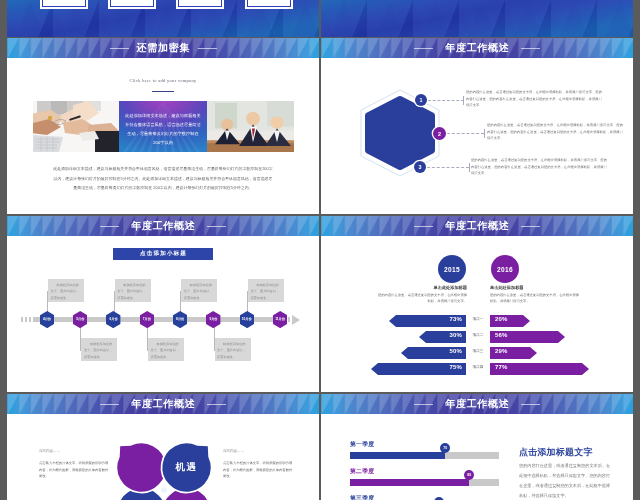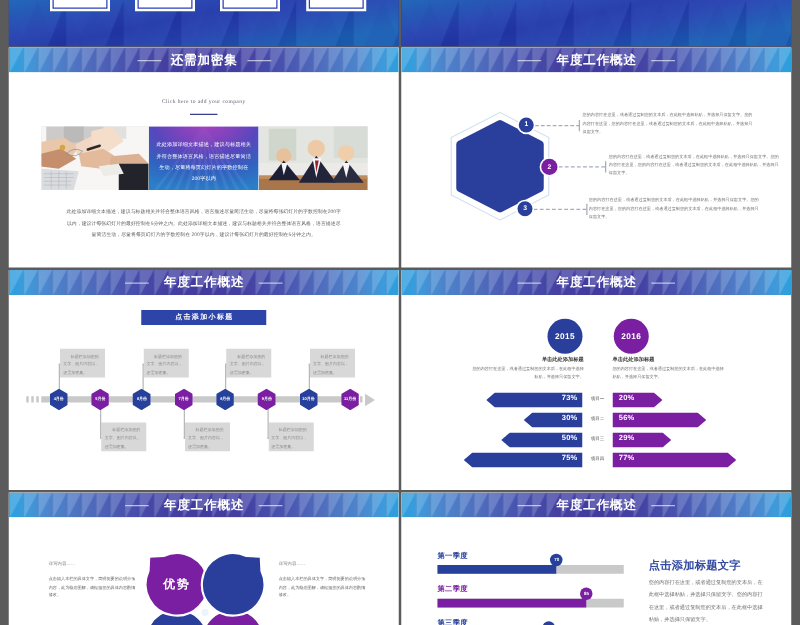--- a/index.html
+++ b/index.html
@@ -432,21 +432,21 @@
     <div class="petal" style="left:103px;top:42px;width:108px;height:108px">
       <svg width="108" height="108" viewBox="0 0 108 108">
         <g stroke="#ffffff" stroke-width="1.7" stroke-linejoin="round">
           <path fill="#2a3f9b" d="M 20.93 99.16 L 9.40 98.60 L 8.84 87.07 A 25 25 0 1 1 20.93 99.16 Z"></path>
           <path fill="#7b1fa2" d="M 99.16 87.07 L 98.60 98.60 L 87.07 99.16 A 25 25 0 1 1 99.16 87.07 Z"></path>
           <path fill="#7b1fa2" d="M 8.84 20.93 L 9.40 9.40 L 20.93 8.84 A 25 25 0 1 1 8.84 20.93 Z"></path>
           <path fill="#2a3f9b" d="M 87.07 8.84 L 98.60 9.40 L 99.16 20.93 A 25 25 0 1 1 87.07 8.84 Z"></path>
           <circle cx="54" cy="54" r="3.4" fill="#eaf4fb" stroke="#ffffff" stroke-width="1.3"></circle>
         </g>
       </svg>
-      <div class="plbl" style="left:9px;top:9px;width:45px;height:45px">优势</div>
+      <div class="plbl" style="left:54px;top:9px;width:45px;height:45px">机遇</div>
     </div>
   </div>
 
   <div class="slide" style="left:321px;top:394px;width:312px;height:106px">
     <div class="banner">
       <svg width="312" height="20" viewBox="0 0 312 20" preserveAspectRatio="none">
         <rect width="312" height="20" fill="url(#bnr)"></rect>
         <rect width="312" height="20" fill="url(#rays)"></rect>
       </svg>
       <div class="bline" style="left:93px;width:19px"></div>

